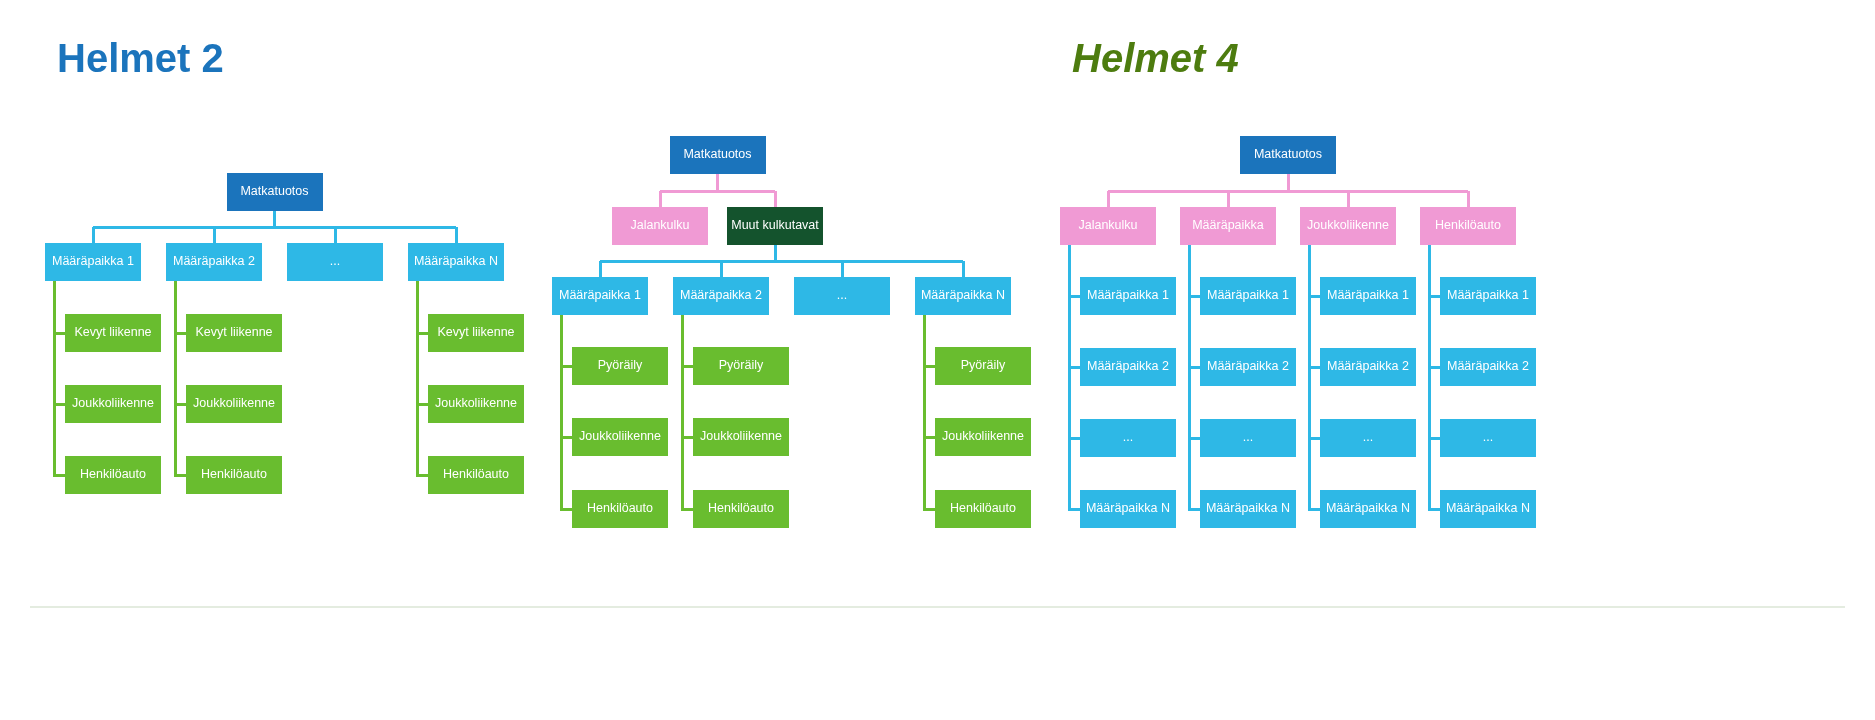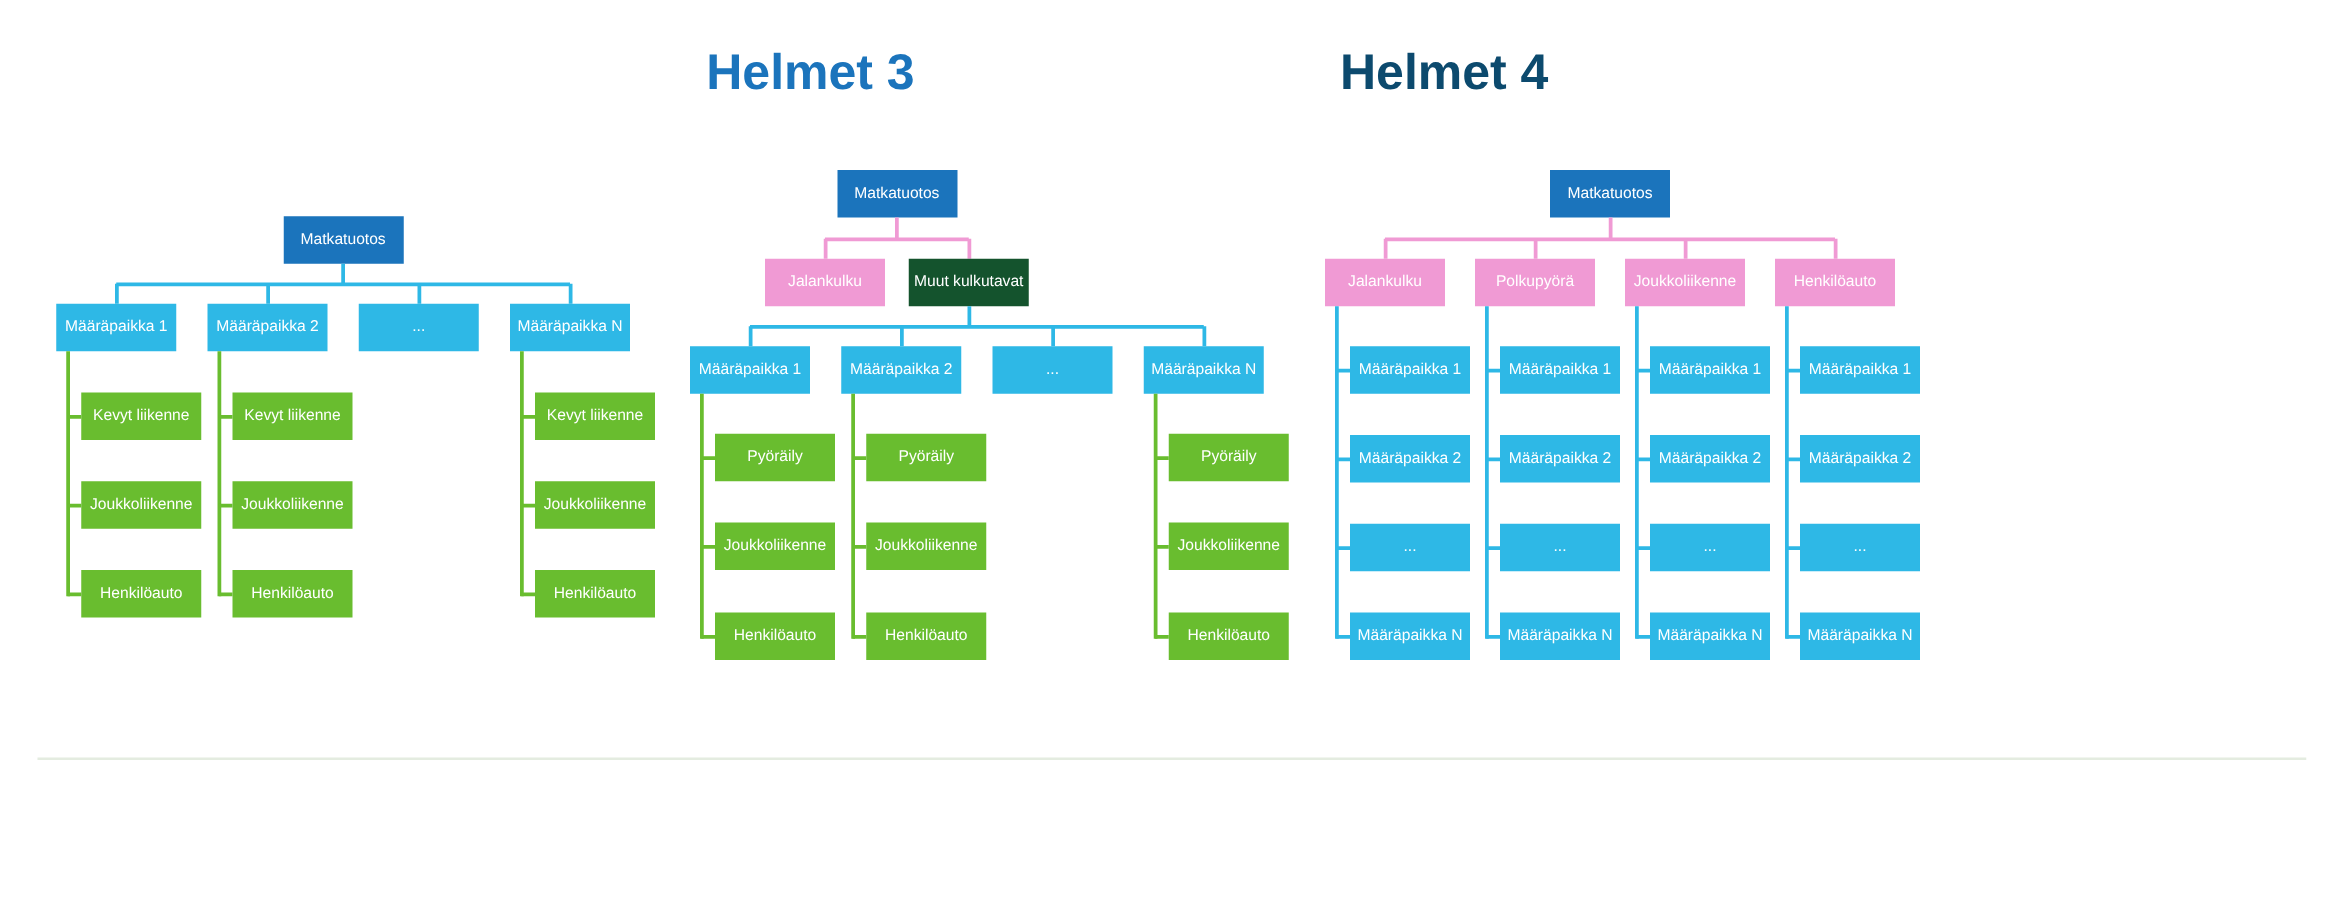--- a/index.html
+++ b/index.html
@@ -37,22 +37,22 @@
     text-align: center;
   }
   .conn {
     position: absolute;
   }
 </style>
 </head>
 <body>
 
 <div id="canvas">
-  <div class="diagram-title" style="left: 565px; top: 36px; color: rgb(27, 116, 188);">Helmet 3</div>
-  <div class="diagram-title" style="left: 1072px; top: 36px; color: #0c4a6e;">Helmet 4</div>
+  <div class="diagram-title" style="left: 57px; top: 36px; color: rgb(27, 116, 188);">Helmet 2</div>
+  <div class="diagram-title" style="left: 1072px; top: 36px; color: #4d7c0f; font-style: italic;">Helmet 4</div>
 <div class="node" style="left: 226.5px; top: 173px; width: 96px; height: 38px; background: rgb(27, 116, 188); color: rgb(255, 255, 255);">Matkatuotos</div>
     <div class="conn" style="left: 273px; top: 211px; width: 3px; height: 16px; background: rgb(46, 184, 230);"></div>
     <div class="conn" style="left: 93px; top: 225.5px; width: 363px; height: 3px; background: rgb(46, 184, 230);"></div>
     <div class="conn" style="left: 91.5px; top: 227px; width: 3px; height: 16px; background: rgb(46, 184, 230);"></div>
     <div class="conn" style="left: 212.5px; top: 227px; width: 3px; height: 16px; background: rgb(46, 184, 230);"></div>
     <div class="conn" style="left: 333.5px; top: 227px; width: 3px; height: 16px; background: rgb(46, 184, 230);"></div>
     <div class="conn" style="left: 454.5px; top: 227px; width: 3px; height: 16px; background: rgb(46, 184, 230);"></div>
     <div class="node" style="left: 45px; top: 243px; width: 96px; height: 38px; background: rgb(46, 184, 230); color: rgb(255, 255, 255);">Määräpaikka 1</div>
     <div class="conn" style="left: 52.5px; top: 281px; width: 3px; height: 195.5px; background: rgb(105, 189, 47);"></div>
     <div class="conn" style="left: 54px; top: 331.5px; width: 11px; height: 3px; background: rgb(105, 189, 47);"></div>
@@ -126,21 +126,21 @@
     <div class="node" style="left: 1060px; top: 207px; width: 96px; height: 38px; background: rgb(240, 154, 212); color: rgb(255, 255, 255);">Jalankulku</div>
     <div class="conn" style="left: 1067.5px; top: 245px; width: 3px; height: 265.5px; background: rgb(46, 184, 230);"></div>
     <div class="conn" style="left: 1069px; top: 294.5px; width: 11px; height: 3px; background: rgb(46, 184, 230);"></div>
     <div class="node" style="left: 1080px; top: 277px; width: 96px; height: 38px; background: rgb(46, 184, 230); color: rgb(255, 255, 255);">Määräpaikka 1</div>
     <div class="conn" style="left: 1069px; top: 365.5px; width: 11px; height: 3px; background: rgb(46, 184, 230);"></div>
     <div class="node" style="left: 1080px; top: 348px; width: 96px; height: 38px; background: rgb(46, 184, 230); color: rgb(255, 255, 255);">Määräpaikka 2</div>
     <div class="conn" style="left: 1069px; top: 436.5px; width: 11px; height: 3px; background: rgb(46, 184, 230);"></div>
     <div class="node" style="left: 1080px; top: 419px; width: 96px; height: 38px; background: rgb(46, 184, 230); color: rgb(255, 255, 255);">...</div>
     <div class="conn" style="left: 1069px; top: 507.5px; width: 11px; height: 3px; background: rgb(46, 184, 230);"></div>
     <div class="node" style="left: 1080px; top: 490px; width: 96px; height: 38px; background: rgb(46, 184, 230); color: rgb(255, 255, 255);">Määräpaikka N</div>
-    <div class="node" style="left: 1180px; top: 207px; width: 96px; height: 38px; background: rgb(240, 154, 212); color: rgb(255, 255, 255);">Polkupyörä</div>
+    <div class="node" style="left: 1180px; top: 207px; width: 96px; height: 38px; background: rgb(240, 154, 212); color: rgb(255, 255, 255);">Määräpaikka</div>
     <div class="conn" style="left: 1187.5px; top: 245px; width: 3px; height: 265.5px; background: rgb(46, 184, 230);"></div>
     <div class="conn" style="left: 1189px; top: 294.5px; width: 11px; height: 3px; background: rgb(46, 184, 230);"></div>
     <div class="node" style="left: 1200px; top: 277px; width: 96px; height: 38px; background: rgb(46, 184, 230); color: rgb(255, 255, 255);">Määräpaikka 1</div>
     <div class="conn" style="left: 1189px; top: 365.5px; width: 11px; height: 3px; background: rgb(46, 184, 230);"></div>
     <div class="node" style="left: 1200px; top: 348px; width: 96px; height: 38px; background: rgb(46, 184, 230); color: rgb(255, 255, 255);">Määräpaikka 2</div>
     <div class="conn" style="left: 1189px; top: 436.5px; width: 11px; height: 3px; background: rgb(46, 184, 230);"></div>
     <div class="node" style="left: 1200px; top: 419px; width: 96px; height: 38px; background: rgb(46, 184, 230); color: rgb(255, 255, 255);">...</div>
     <div class="conn" style="left: 1189px; top: 507.5px; width: 11px; height: 3px; background: rgb(46, 184, 230);"></div>
     <div class="node" style="left: 1200px; top: 490px; width: 96px; height: 38px; background: rgb(46, 184, 230); color: rgb(255, 255, 255);">Määräpaikka N</div>
     <div class="node" style="left: 1300px; top: 207px; width: 96px; height: 38px; background: rgb(240, 154, 212); color: rgb(255, 255, 255);">Joukkoliikenne</div>

